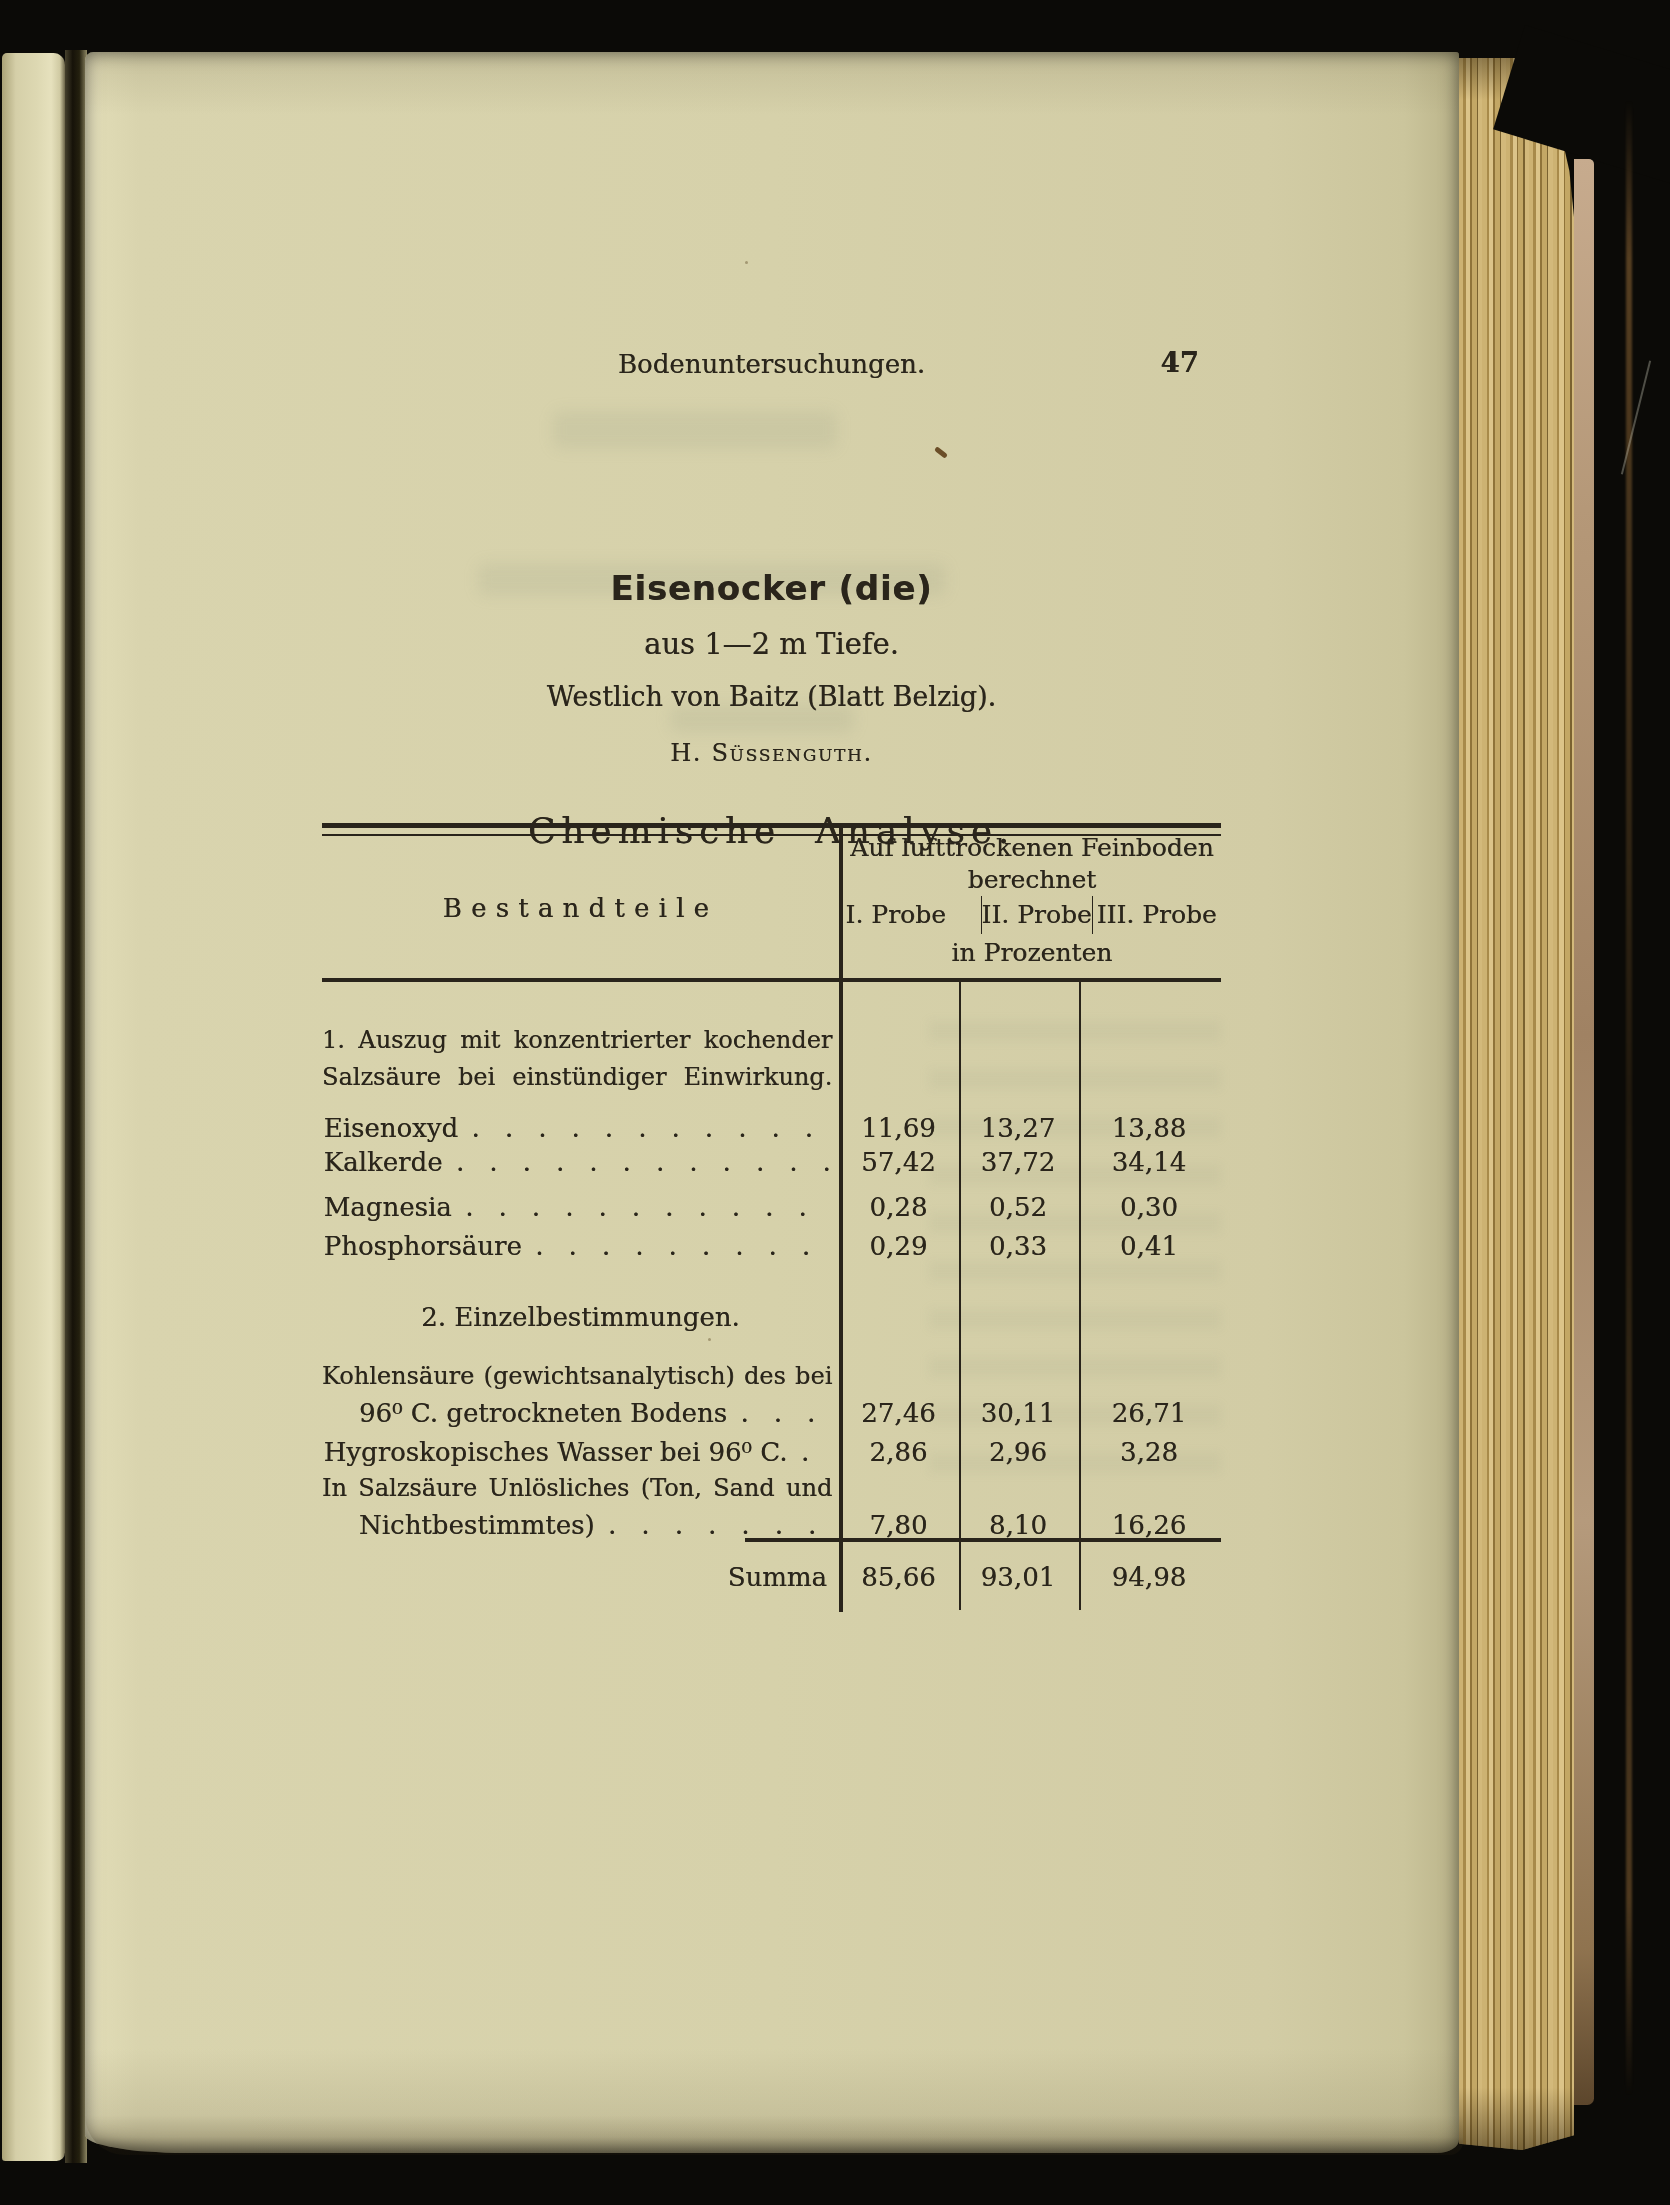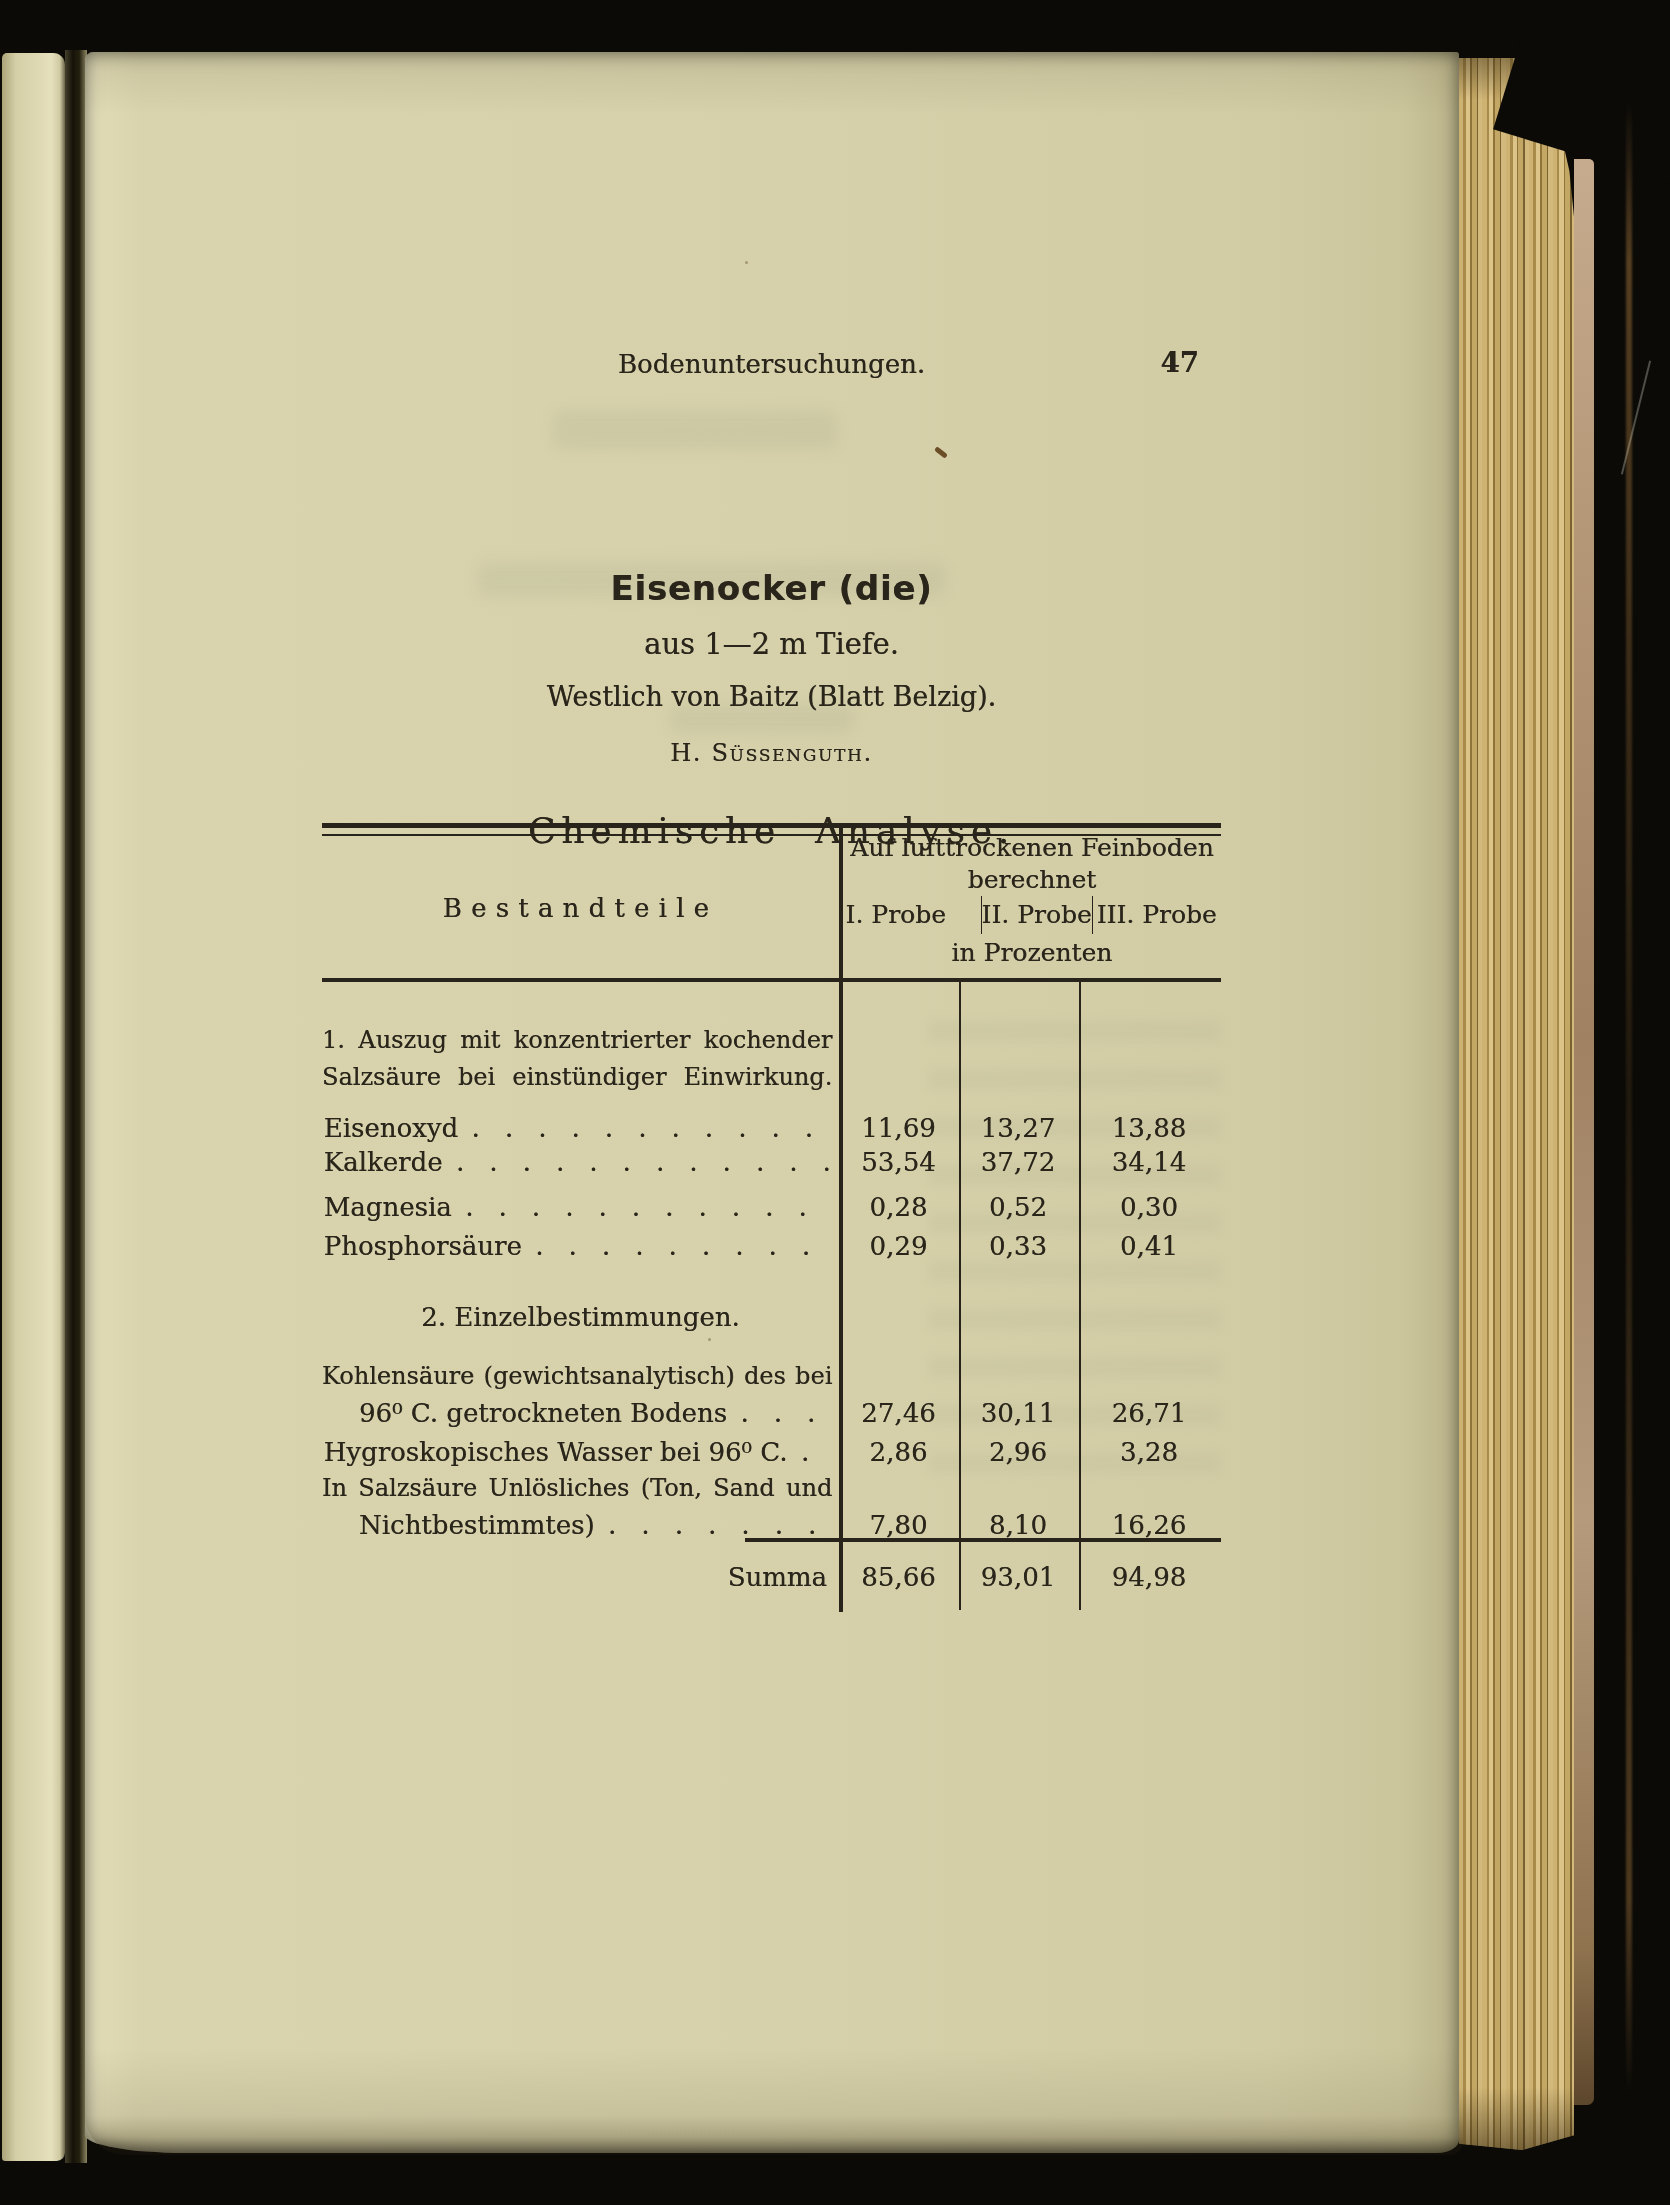--- a/index.html
+++ b/index.html
@@ -156,21 +156,21 @@
           <div class="valcell w1">11,69</div>
           <div class="valcell w2">13,27</div>
           <div class="valcell w3">13,88</div>
         </div>
 
         <div class="trow" style="top:321px;">
           <div class="lblcell">
             <span>Kalkerde</span>
             <span class="dots">. . . . . . . . . . . . . . . . . .</span>
           </div>
-          <div class="valcell w1">53,54</div>
+          <div class="valcell w1">57,42</div>
           <div class="valcell w2">37,72</div>
           <div class="valcell w3">34,14</div>
         </div>
 
         <div class="trow" style="top:366px;">
           <div class="lblcell">
             <span>Magnesia</span>
             <span class="dots">. . . . . . . . . . . . . . . . . .</span>
           </div>
           <div class="valcell w1">0,28</div>

